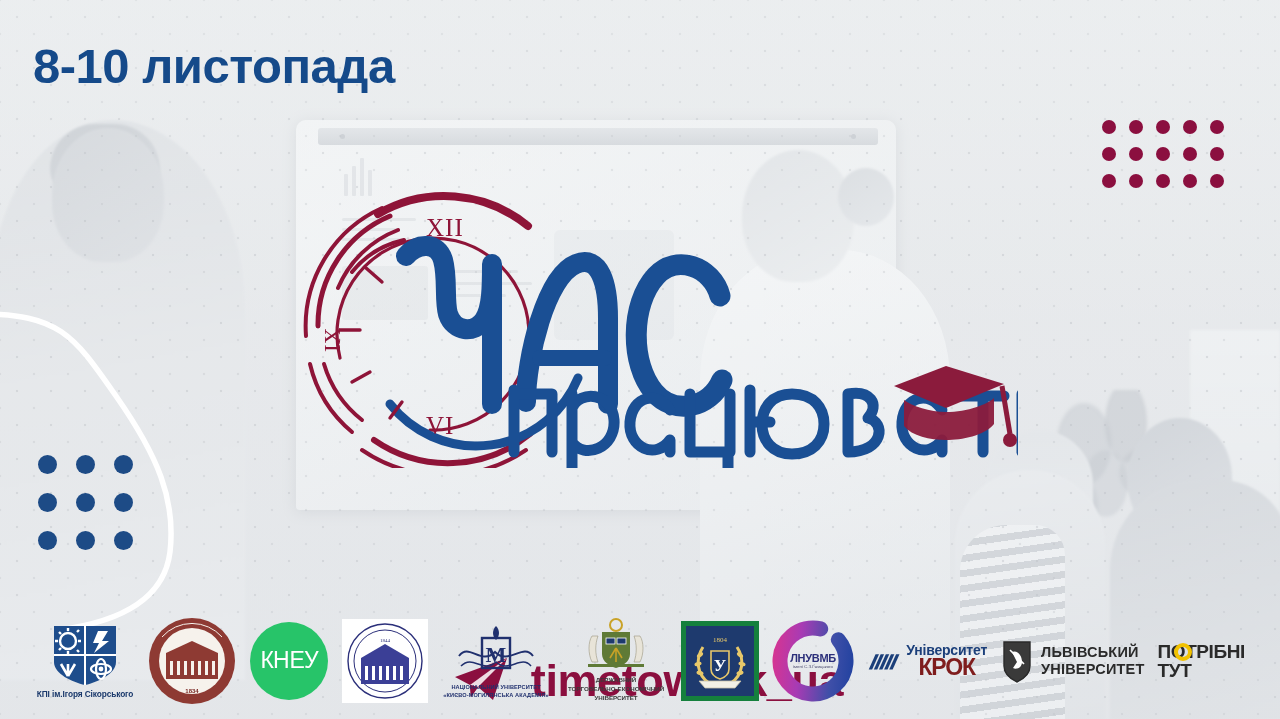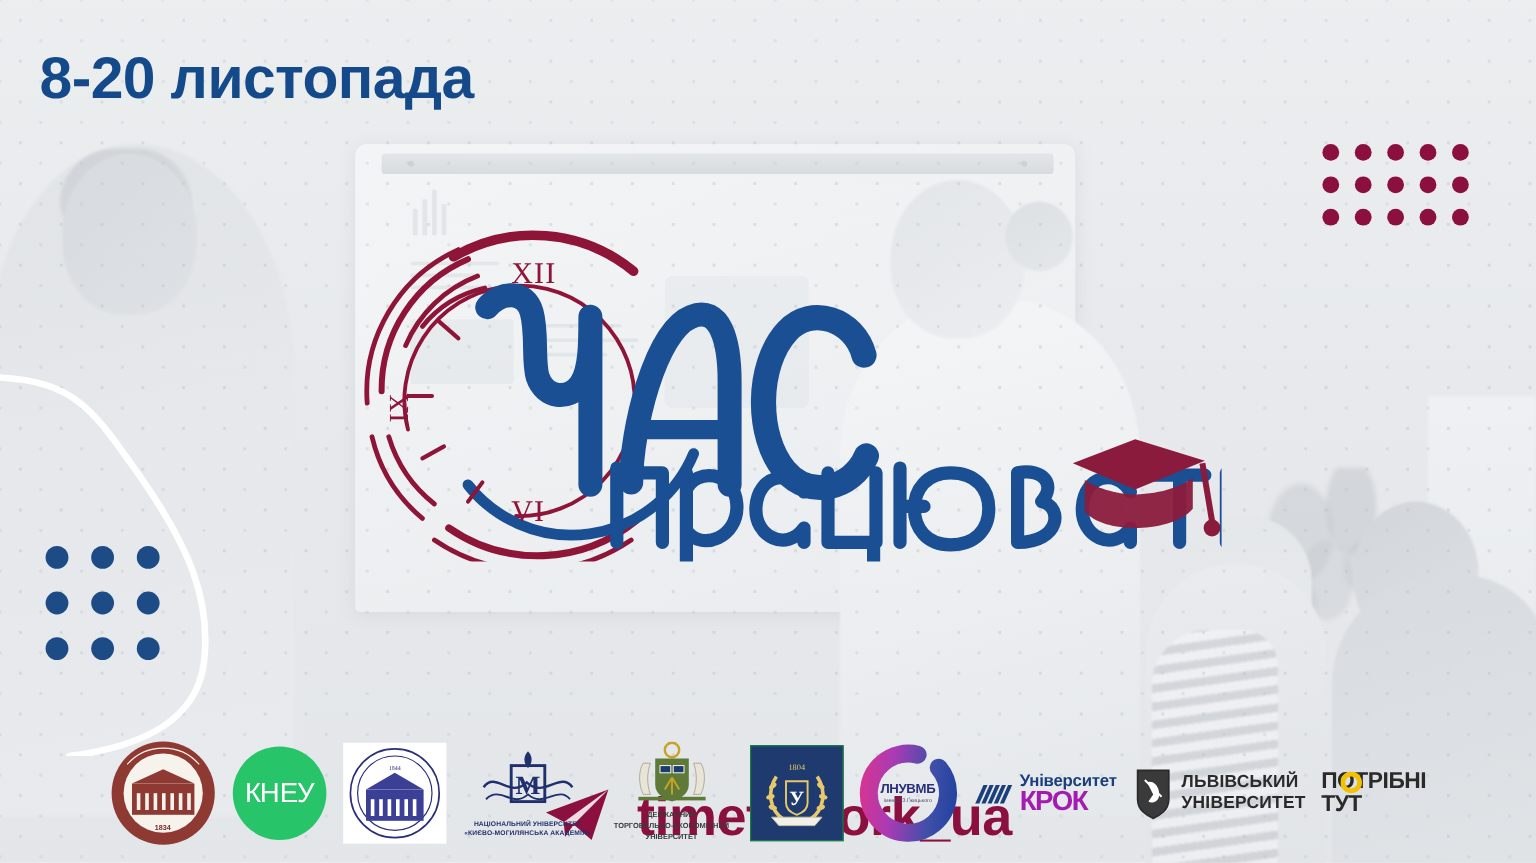--- a/index.html
+++ b/index.html
@@ -270,39 +270,39 @@
               margin-top:2px; letter-spacing:.1px; }
 
   
   .dteu { width:104px; text-align:center; }
   .dteu-cap { font-size:6.2px; font-weight:700; color:#3b3b3b; line-height:1.45;
               margin-top:2px; }
 
   
   .u1804 {
     width:78px; height:80px; background:#1e3a6e;
-    border:1px solid #15803d; position:relative;
+    border:5px solid #15803d; position:relative;
     display:flex; align-items:center; justify-content:center;
   }
 
   
   .lnuvmb { width:82px; height:82px; position:relative; }
   .lnuvmb-cap {
     position:absolute; inset:0; display:flex; flex-direction:column;
     align-items:center; justify-content:center; line-height:1.1;
   }
   .lnuvmb-cap b { font-size:11px; font-weight:900; color:#2b2f7a; letter-spacing:-.3px;text-align:right; }
   .lnuvmb-cap i { font-size:4.4px; font-style:normal; color:#4a4a6e; margin-top:1px; }
 
   
   .krok { width:120px; }
   .krok-u { font-size:14px; font-weight:600; color:#1b3f7a; line-height:1;
             letter-spacing:-.2px; }
-  .krok-k { font-size:23px; font-weight:900; color:#a21caf; line-height:1;
-            letter-spacing:-1.2px; margin-top:-1px; }
+  .krok-k { font-size:23px; font-weight:900; color:#7f1d1d; line-height:1;
+            letter-spacing:-1.2px; margin-top:-1px;text-align:center; }
 
   
   .lnu { display:flex; align-items:center; gap:7px; }
   .lnu-cap { font-size:14.5px; font-weight:700; color:#2a2a2a; line-height:1.12;
              letter-spacing:.2px; }
 
   
   .ptut { line-height:1.0; }
   .ptut-1 { font-size:19px; font-weight:900; color:#2a2a2a; letter-spacing:-.4px; }
   .ptut-2 { font-size:19px; font-weight:900; color:#2a2a2a; letter-spacing:-.4px; }
@@ -353,21 +353,21 @@
     <div class="bg-dots"></div>
     <div class="bg-wash"></div>
   </div>
 
   <div class="swoosh">
     <svg width="210" height="330" viewBox="0 0 210 330" fill="none">
       <path d="M-20 14 C 60 14, 74 36, 116 96 C 158 156, 176 200, 170 252 C 164 300, 120 322, 58 330" stroke="#ffffff" stroke-width="5.5" stroke-linecap="round" fill="none"></path>
     </svg>
   </div>
 
-  <div class="date-text">8-20 листопада</div>
+  <div class="date-text">8-10 листопада</div>
 
 
   <div class="dot-grid" id="dots-right">
     <span></span>
       <span></span>
       <span></span>
       <span></span>
       <span></span>
     <span></span>
       <span></span>
@@ -482,20 +482,43 @@
           <path d="M17 29 L54 2 L25 31 Z" fill="#ffffff" opacity=".85"></path>
           <path d="M17 29 L25 31 L18 41 Z" fill="#8b0f3f"></path>
         </svg>
       </span>
       <span class="tg-handle">timetowork_ua</span>
     </div>
   </div>
 
   <div class="partners">
 
+    <div class="plogo kpi">
+      <svg width="74" height="66" viewBox="0 0 74 66" style="display:block;margin:0 auto;">
+        <path d="M6 4 H68 V40 C68 52, 50 60, 37 63 C24 60, 6 52, 6 40 Z" fill="#1e4d8c"></path>
+        <line x1="37" y1="4" x2="37" y2="63" stroke="#fff" stroke-width="2"></line>
+        <line x1="6" y1="33" x2="68" y2="33" stroke="#fff" stroke-width="2"></line>
+
+        <g fill="none" stroke="#fff" stroke-width="2.4">
+          <circle cx="20" cy="19" r="8"></circle>
+          <path d="M20 9 v-3 M20 32 v-3 M10 19 h-3 M33 19 h-3 M13 12 l-2-2 M29 28 l2 2 M13 26 l-2 2 M29 10 l2-2"></path>
+        </g>
+
+        <path d="M50 9 L60 9 L54 19 L61 19 L46 31 L51 21 L45 21 Z" fill="#fff"></path>
+
+        <path d="M13 42 L20 54 M20 42 L20 54 M27 42 L20 54" stroke="#fff" stroke-width="2.6" fill="none"></path>
+
+        <g fill="none" stroke="#fff" stroke-width="2.2">
+          <ellipse cx="53" cy="47" rx="10" ry="5"></ellipse>
+          <ellipse cx="53" cy="47" rx="5" ry="10"></ellipse>
+        </g>
+        <circle cx="53" cy="47" r="2.4" fill="#fff"></circle>
+      </svg>
+      <div class="kpi-cap">КПІ ім.Ігоря Сікорського</div>
+    </div>
 
     <div class="plogo" style="width:88px;height:88px;">
       <svg width="88" height="88" viewBox="0 0 88 88">
         <circle cx="44" cy="44" r="43" fill="#8e3a33"></circle>
         <circle cx="44" cy="44" r="33" fill="#f6f2ec"></circle>
         <rect x="18" y="36" width="52" height="26" fill="#8e3a33"></rect>
         <path d="M18 36 L44 24 L70 36 Z" fill="#8e3a33"></path>
         <g fill="#f6f2ec">
           <rect x="22" y="44" width="3" height="14"></rect>
           <rect x="29" y="44" width="3" height="14"></rect>

